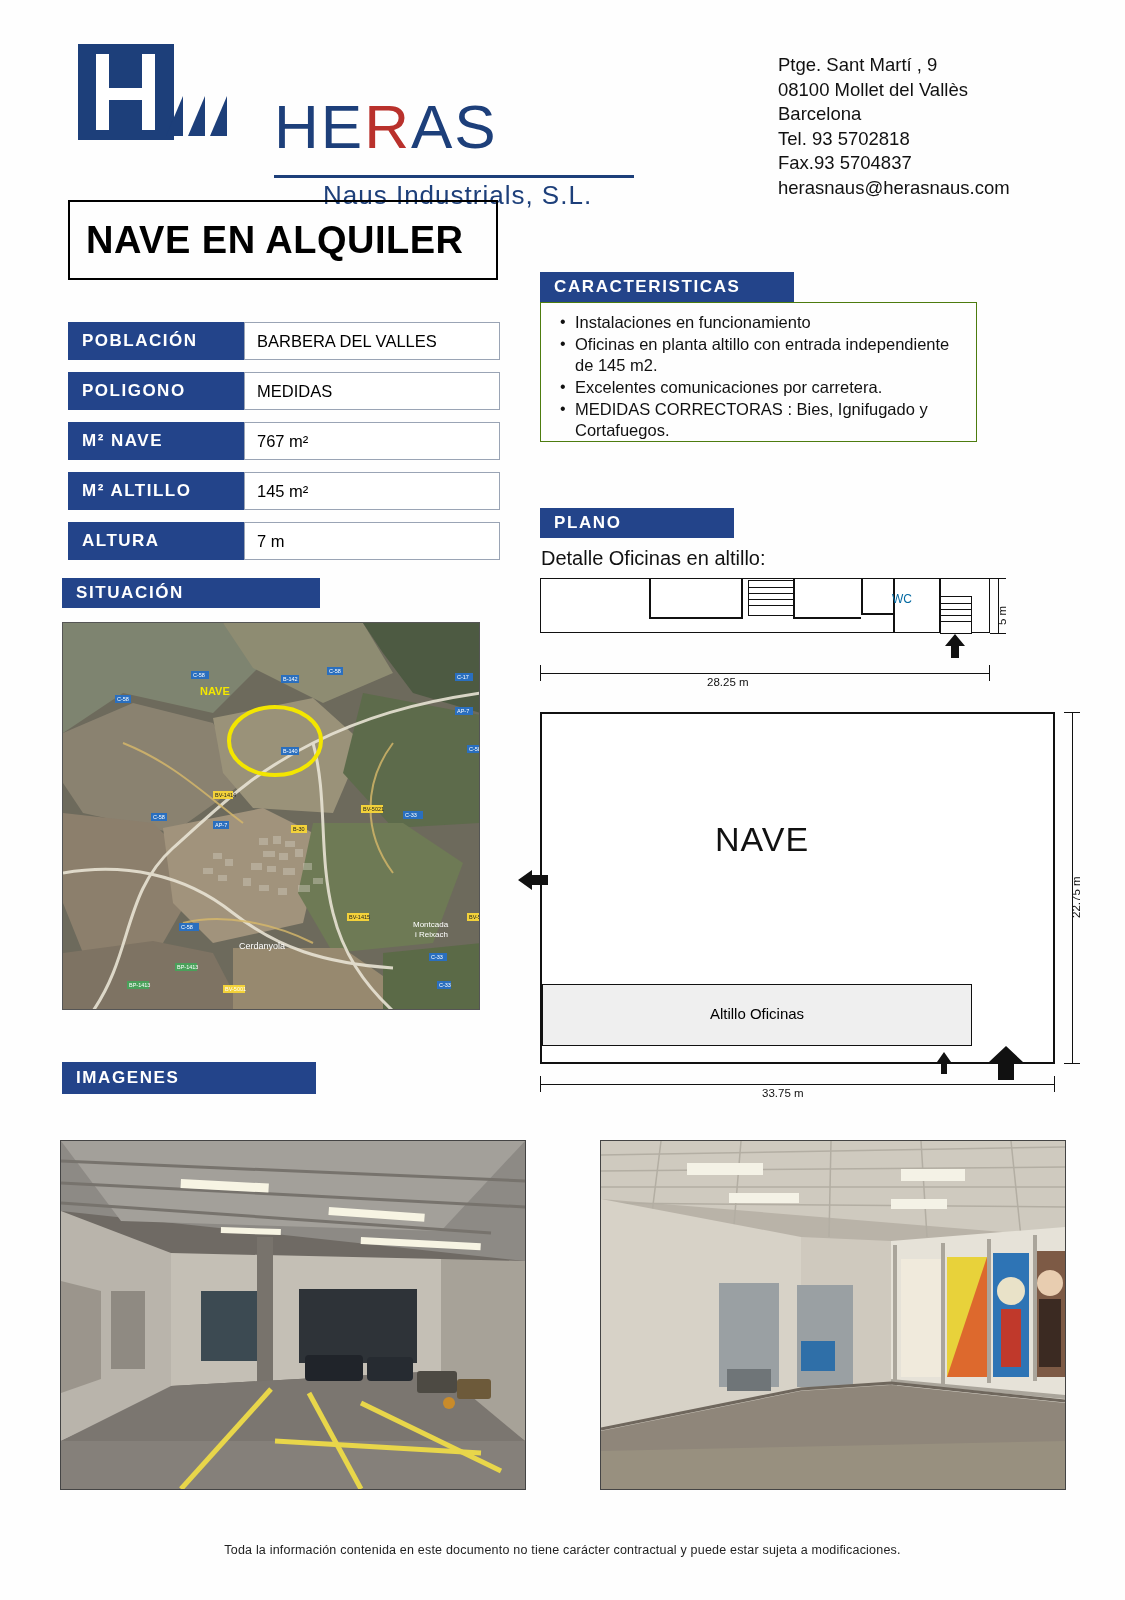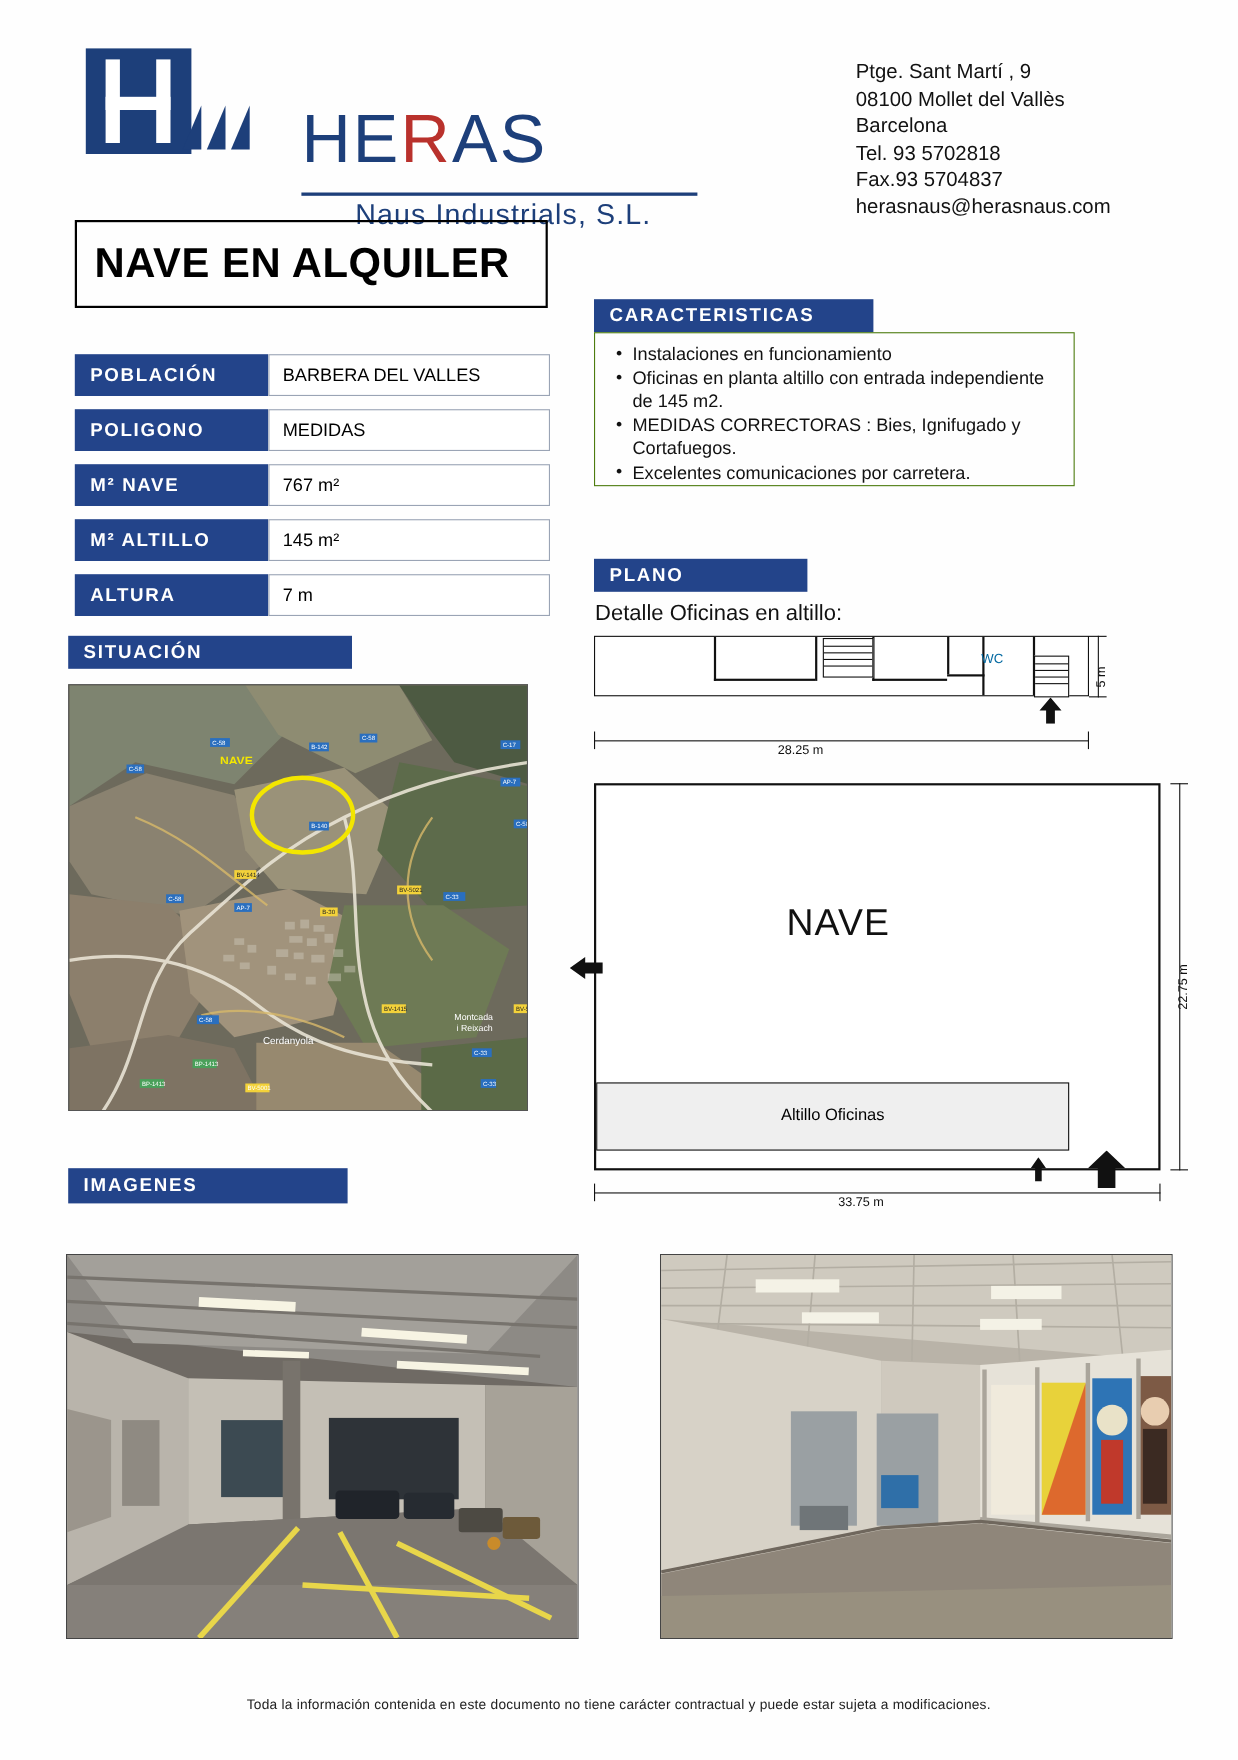--- a/index.html
+++ b/index.html
@@ -567,22 +567,22 @@
     </svg>
   </div>
 
   <div class="banner carac-banner">
     <span>CARACTERISTICAS</span>
   </div>
   <div class="carac-box">
     <ul>
       <li>Instalaciones en funcionamiento</li>
       <li>Oficinas en planta altillo con entrada independiente de 145 m2.</li>
+      <li>Excelentes comunicaciones por carretera.</li>
       <li>MEDIDAS CORRECTORAS : Bies, Ignifugado y Cortafuegos.</li>
-      <li>Excelentes comunicaciones por carretera.</li>
     </ul>
   </div>
 
   <div class="banner plano-banner">
     <span>PLANO</span>
   </div>
   <div class="plano-caption">Detalle Oficinas en altillo:</div>
 
   <div class="altillo-plan">
     <div class="vline" style="left:108px; top:0; height:40px;"></div>

